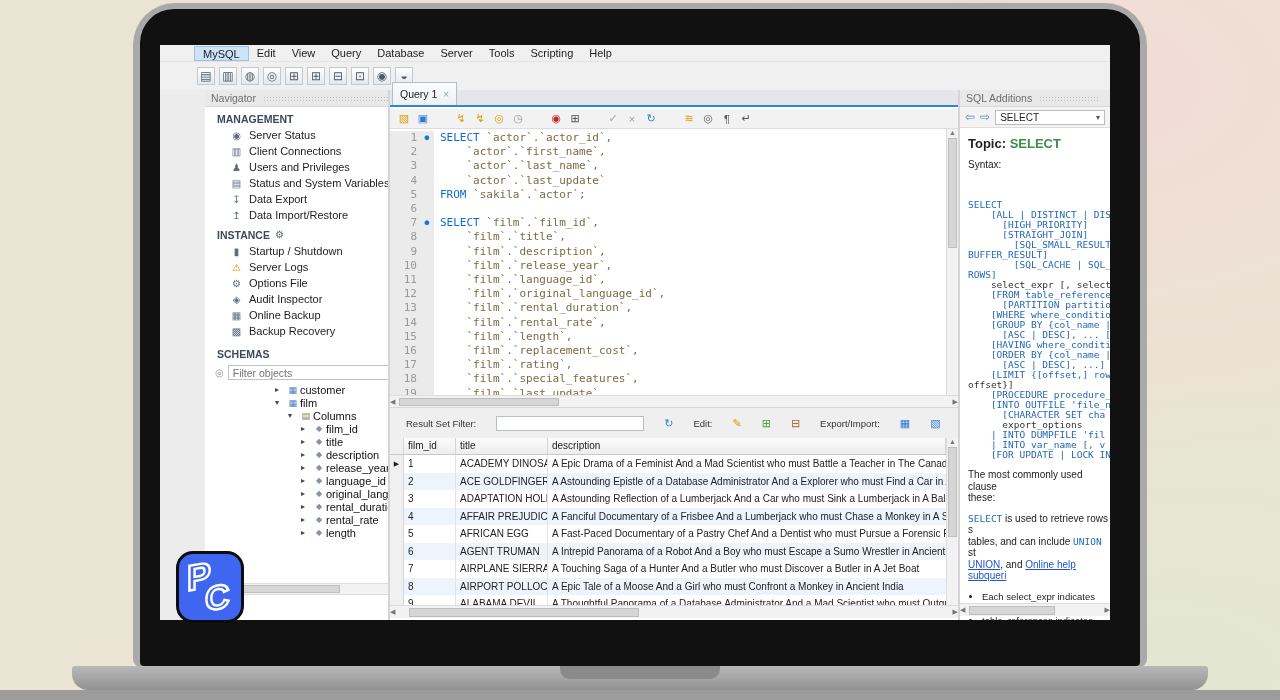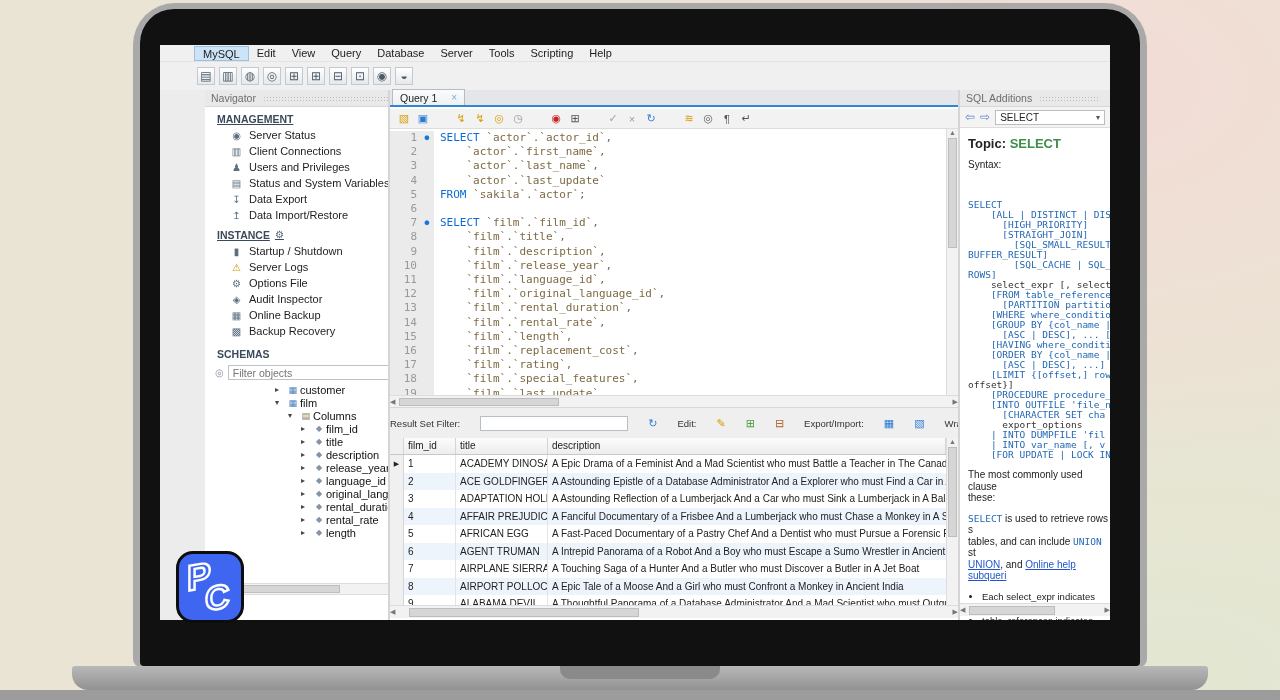--- a/index.html
+++ b/index.html
@@ -25,21 +25,21 @@
   .menubar { position:absolute; left:0; top:0; width:950px; height:17px; background:#f0f0f0; display:flex; align-items:center; padding-left:34px; border-bottom:1px solid #e3e3e3; }
   .menu-item { padding:1px 8px; height:15px; line-height:13px; color:#222; }
   .menu-item.active { background:#cde4f7; border:1px solid #9ac1e0; }
   .main-toolbar { position:absolute; left:0; top:17px; width:950px; height:28px; background:#f0f0f0; display:flex; align-items:center; gap:4px; padding-left:37px; }
   .mi { width:18px; height:18px; border:1px solid #c3c9cf; background:linear-gradient(#ffffff,#e4e8ec); display:flex; align-items:center; justify-content:center; font-size:12px; color:#4b5a68; }
   .workarea { position:absolute; left:0; top:45px; width:950px; height:530px; background:#ececec; }
   .panel-header { height:17px; background:#e9e9e9; display:flex; align-items:center; padding:0 6px; color:#6d6d6d; font-size:10.5px; border-bottom:1px solid #d8d8d8; }
   .dots { flex:1; height:7px; margin:2px 4px 0 7px; background-image:radial-gradient(#b9b9b9 0.8px, transparent 1px); background-size:3px 3px; }
   
   .navigator { position:absolute; left:0; top:0; width:228px; height:530px; background:#fff; overflow:hidden;margin-left:45px; }
-  .sec-title { display:flex; gap:5px; font-weight:bold; color:#3b4a5a; font-size:10.5px; padding:6px 0 2px 12px;text-decoration:underline; }
+  .sec-title { display:flex; gap:5px; font-weight:bold; color:#3b4a5a; font-size:10.5px; padding:6px 0 2px 12px; }
   .sec-badge { color:#55606b; font-size:10px; font-weight:normal; }
   .nav-item { display:flex; align-items:center; gap:6px; height:16px; padding-left:25px; color:#1d1d1d; }
   .nav-ico { width:13px; text-align:center; color:#5c6f80; font-size:10px; }
   .ni-warn { color:#d09a1d; }
   .schemas-hdr { display:flex; align-items:center; padding:8px 8px 2px 12px; }
   .schemas-hdr .ttl { font-weight:bold; color:#3b4a5a; font-size:10.5px; flex:1; }
   .schemas-hdr .tool { color:#6b7d8d; font-size:11px; margin-left:7px; }
   .filter-box { display:flex; align-items:center; gap:4px; margin:3px 10px 3px 10px; }
   .filter-box .mag { color:#8a93a0; font-size:10px; }
   .filter-box input { flex:1; height:15px; border:1px solid #bcc3ca; font-size:10.5px; padding:0 4px; color:#9a9a9a; font-family:"Liberation Sans",sans-serif; }
@@ -51,38 +51,38 @@
   .tree-lbl { font-size:11px; color:#111; }
   .tree-vscroll { position:absolute; right:2px; top:2px; width:11px; height:150px; background:#f2f2f2; border:1px solid #ddd; font-size:7px; color:#777; text-align:center; }
   .tree-vthumb { margin:2px 1px; height:38px; background:#d6d6d6; border:1px solid #bdbdbd; }
   .hscroll-s { display:flex; align-items:center; height:12px; margin:4px 20px 0 8px; background:#f2f2f2; border:1px solid #ddd; font-size:7px; color:#777; }
   .hthumb-s { width:118px; height:8px; margin-left:3px; background:#d6d6d6; border:1px solid #bdbdbd; }
   .vsplit { position:absolute; left:228px; top:0; width:2px; height:530px; background:#d5d5d5; }
   .vsplit2 { position:absolute; left:798px; top:0; width:2px; height:530px; background:#d5d5d5; }
   
   .editor-col { position:absolute; left:230px; top:0; width:568px; height:530px; background:#fff; }
   .tabstrip { position:absolute; left:0; top:0; width:568px; height:17px; background:#e4e6e9; border-bottom:2px solid #2f86d2; display:flex; align-items:flex-end; }
-  .tab { display:flex; align-items:center; gap:14px; margin-left:2px; height:16px; padding:4px 7px; background:linear-gradient(#fafbfc,#eef1f4); border:1px solid #b5bcc4; border-bottom:none; font-size:10.5px; color:#222; }
+  .tab { display:flex; align-items:center; gap:6px; margin-left:2px; height:16px; padding:11px 7px; background:linear-gradient(#fafbfc,#eef1f4); border:1px solid #b5bcc4; border-bottom:none; font-size:10.5px; color:#222; }
   .tab-close { color:#7ab0d8; font-size:10px; }
   .etoolbar { position:absolute; left:0; top:19px; width:568px; height:20px; background:#f2f2f2; display:flex; align-items:center; gap:3px; padding-left:6px; border-bottom:1px solid #ddd; }
   .ei { width:16px; height:16px; display:flex; align-items:center; justify-content:center; font-size:11px; }
   .tb-y { color:#d89b00; } .tb-r { color:#cc2222; } .tb-b { color:#2b7bd4; } .tb-g { color:#9aa0a8; } .tb-k { color:#555; }
   .code { position:absolute; left:0; top:39px; width:556px; height:266px; overflow:hidden; background:#fff; font-family:"DejaVu Sans Mono", monospace; font-size:11px; line-height:14.2px; padding-top:2px; }
   .cl { display:flex; white-space:pre; }
   .ln { width:30px; text-align:right; color:#999; background:#ebebeb; padding-right:3px; }
   .dot { width:14px; background:#ebebeb; color:#1b77d6; font-size:8px; text-align:center; }
   .kw { color:#0d6ad4; padding-left:6px; }
   .idt { color:#7d6a43;text-align:right; }
   .evscroll { position:absolute; right:0; top:39px; width:12px; height:266px; background:#f2f2f2; border-left:1px solid #ddd; font-size:7px; color:#777; text-align:center; }
   .evthumb { margin:2px 1px; height:110px; background:#d6d6d6; border:1px solid #bdbdbd; }
   .ehscroll { position:absolute; left:0; top:305px; width:568px; height:12px; background:#f2f2f2; border-top:1px solid #ddd; display:flex; align-items:center; font-size:7px; color:#777; }
   .ehthumb { width:160px; height:8px; margin-left:4px; background:#d6d6d6; border:1px solid #bdbdbd; }
   .sp { flex:1; }
   
-  .rtoolbar { position:absolute; left:0; top:317px; width:568px; height:31px; background:#efefef; border-top:1px solid #d8d8d8; display:flex; align-items:center; gap:20px; padding:0 0; font-size:9.5px; color:#333; white-space:nowrap; overflow:hidden; }
+  .rtoolbar { position:absolute; left:0; top:317px; width:568px; height:31px; background:#efefef; border-top:1px solid #d8d8d8; display:flex; align-items:center; gap:20px; padding:0 16px; font-size:9.5px; color:#333; white-space:nowrap; overflow:hidden; }
   .rtoolbar input { width:148px; height:15px; border:1px solid #b9bec4; background:#fff; }
   .ri { font-size:11px; }
   .ri-g { color:#4f9e3f; } .ri-r { color:#b0622d; } .ri-b { color:#2b7bd4; } .ri-o { color:#d89b00; }
   .wrap-ic { border-top:1px solid #555; padding:0 1px; font-size:9px; color:#444; }
   .grid-header { position:absolute; left:0; top:348px; width:556px; height:17px; display:flex; background:linear-gradient(#fcfcfc,#ededed); border-bottom:1px solid #c9c9c9; font-size:10px; color:#222; }
   .gh { border-right:1px solid #d5d5d5; padding:2px 4px; }
   .gh.mk { width:14px; background:#f0f0f0; }
   .gh.c1 { width:52px; } .gh.c2 { width:92px; } .gh.c3 { flex:1; }
   .grid-rows { position:absolute; left:0; top:365px; width:556px; height:165px; overflow:hidden; font-size:10px; }
   .grow { display:flex; height:17.5px; align-items:center; background:#fff; }

